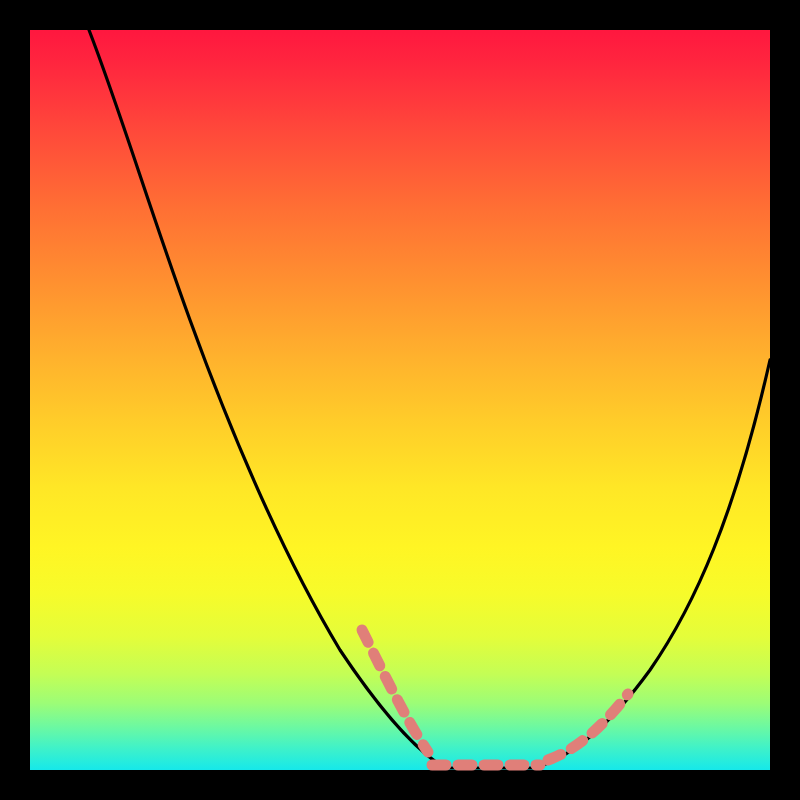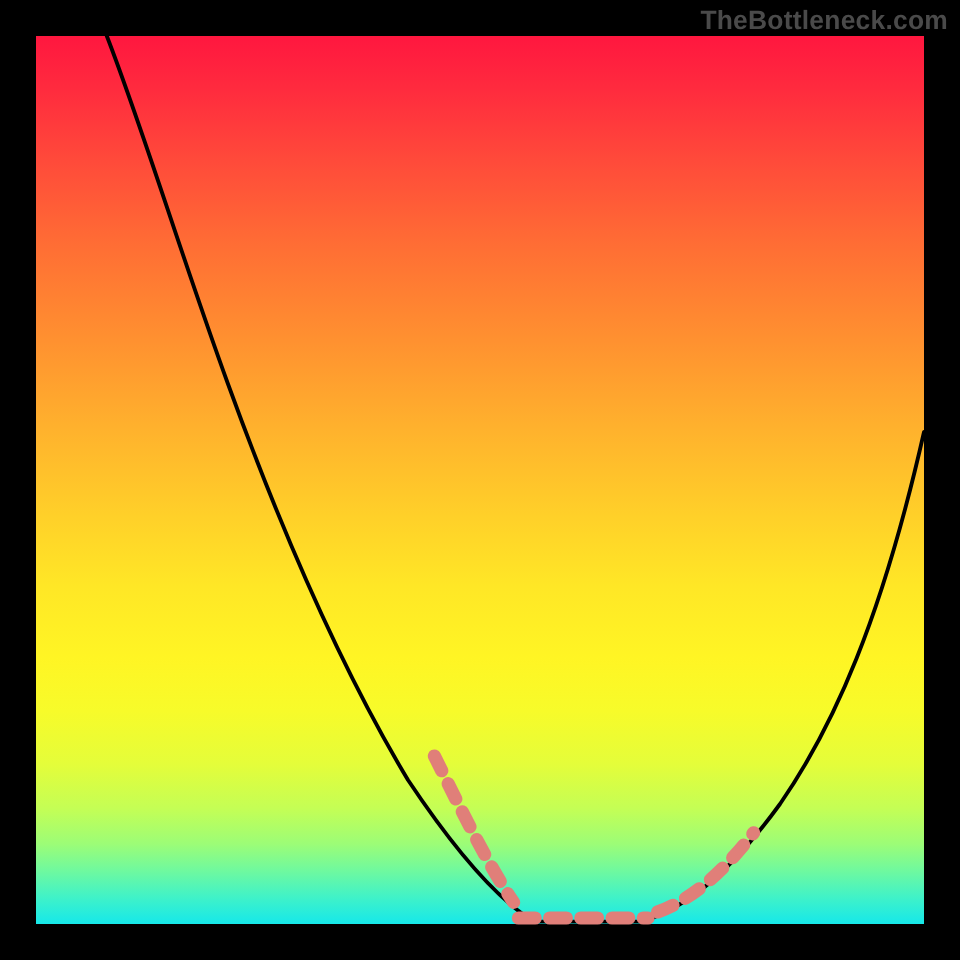--- a/index.html
+++ b/index.html
@@ -66,21 +66,20 @@
     width: 740px;
     height: 740px;
     overflow: visible;
   }
 </style>
 </head>
 <body>
 
 <div class="stage">
 
-  <div class="watermark">TheBottleneck.com</div>
 
   <div class="plot">
 
     <div class="gradient-fill"></div>
 
     <svg class="curves" viewBox="0 0 740 740" preserveAspectRatio="none">
 
       <path d="M 59,0
                C 90,80 120,180 160,290
                C 200,400 250,520 310,620

